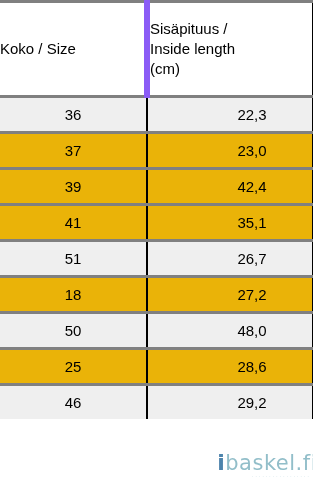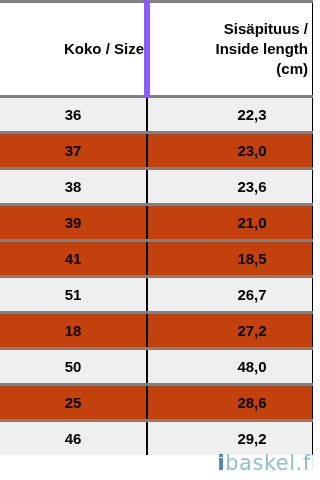--- a/index.html
+++ b/index.html
@@ -29,51 +29,51 @@
   
   .size-table thead tr {
     background: #ffffff;
   }
   .size-table thead th {
     border-top: 3px solid #808080;
     border-bottom: 3px solid #808080;
     padding: 0;
     height: 92px;
     vertical-align: middle;
-    text-align: right;
-    font-weight: bold;
+    text-align: left;
+    font-weight: normal;
     font-size: 15px;
     line-height: 1.35;
     color: #000000;
   }
   .size-table thead th.col-size-head {
     border-right: 6px solid #8b5cf6;
   }
   .size-table thead th.col-length-head {
     border-right: 2px solid #000000;
     padding-right: 4px;
   }
 
   
   .size-table tbody tr {
     height: 33px;
   }
   .size-table tbody tr.row-alt {
     background: #efefef;
   }
   .size-table tbody tr.row-plain {
-    background: #c2410c;
+    background: #eab308;
   }
   .size-table tbody td {
     border-bottom: 3px solid #808080;
     padding: 0;
     text-align: center;
     vertical-align: middle;
     font-size: 15px;
-    font-weight: bold;
+    font-weight: normal;
     color: #000000;
     height: 33px;
   }
   .size-table tbody td.cell-size {
     border-right: 2px solid #000000;
   }
   .size-table tbody td.cell-length {
     border-right: 2px solid #000000;
     padding-right: 4px;
     padding-left: 48px;
@@ -131,31 +131,27 @@
   </thead>
   <tbody id="table-body">
       <tr class="row-alt">
         <td class="cell-size">36</td>
         <td class="cell-length">22,3</td>
       </tr>
       <tr class="row-plain">
         <td class="cell-size">37</td>
         <td class="cell-length">23,0</td>
       </tr>
-      <tr class="row-alt">
-        <td class="cell-size">38</td>
-        <td class="cell-length">23,6</td>
-      </tr>
       <tr class="row-plain">
         <td class="cell-size">39</td>
-        <td class="cell-length">21,0</td>
+        <td class="cell-length">42,4</td>
       </tr>
       <tr class="row-plain">
         <td class="cell-size">41</td>
-        <td class="cell-length">18,5</td>
+        <td class="cell-length">35,1</td>
       </tr>
       <tr class="row-alt">
         <td class="cell-size">51</td>
         <td class="cell-length">26,7</td>
       </tr>
       <tr class="row-plain">
         <td class="cell-size">18</td>
         <td class="cell-length">27,2</td>
       </tr>
       <tr class="row-alt">

